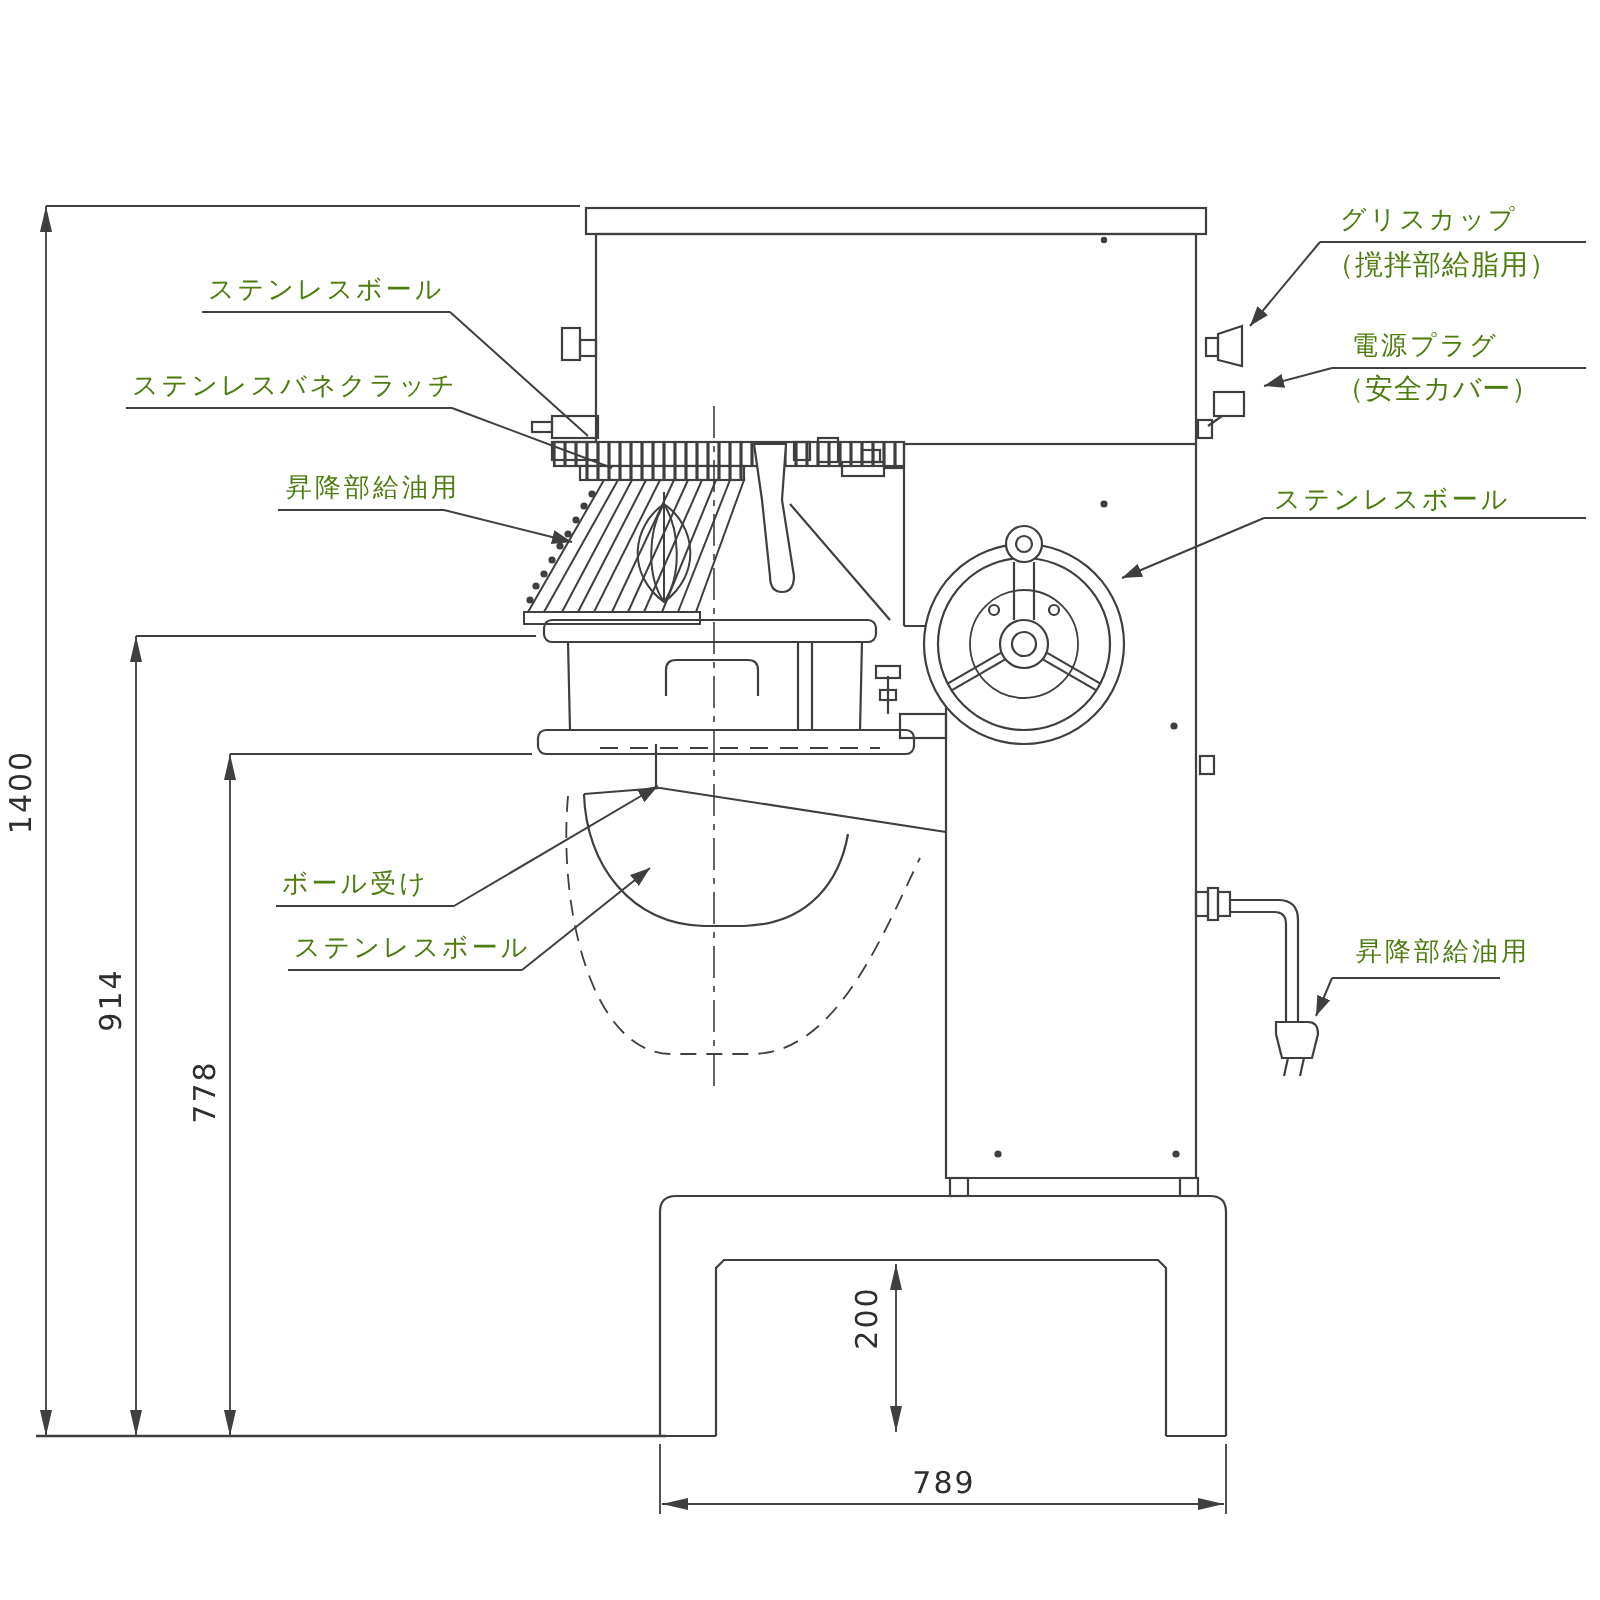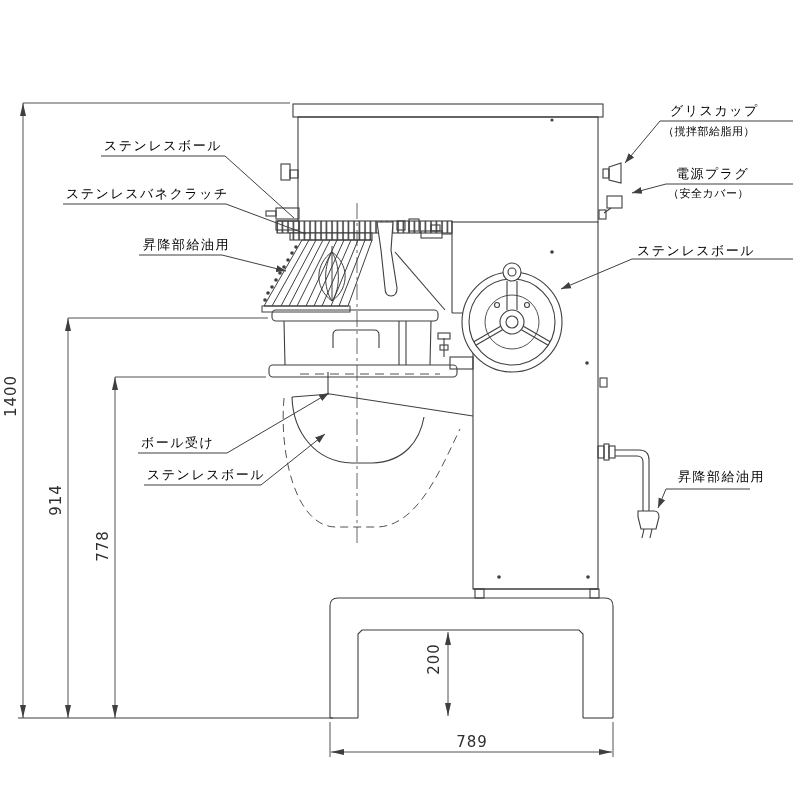--- a/index.html
+++ b/index.html
@@ -2,24 +2,24 @@
 <html><head>
 <meta charset="utf-8">
 <style>
   html,body{margin:0;padding:0;background:#fff;}
   #stage{
     position:relative;width:800px;height:800px;background:#ffffff;
     font-family:"DejaVu Sans",sans-serif;overflow:hidden;
   }
   #lineart{position:absolute;left:0;top:0;}
   .lbl{
-    position:absolute;color:#000000;font-size:13px;letter-spacing:1.5px;
+    position:absolute;color:#4d7c0f;font-size:13px;letter-spacing:1.5px;
     white-space:nowrap;line-height:1;
   }
-  .lbl.note{letter-spacing:0.5px;font-size:11px;}
+  .lbl.note{letter-spacing:0.5px;font-size:14px;}
   .dim{
     position:absolute;color:#2e2e2e;font-size:15px;letter-spacing:1px;
     white-space:nowrap;line-height:1;transform:translate(-50%,-50%);
   }
   .dim.vert{transform:translate(-50%,-50%) rotate(-90deg);}
 </style>
 </head>
 <body>
 
 <div id="stage">

